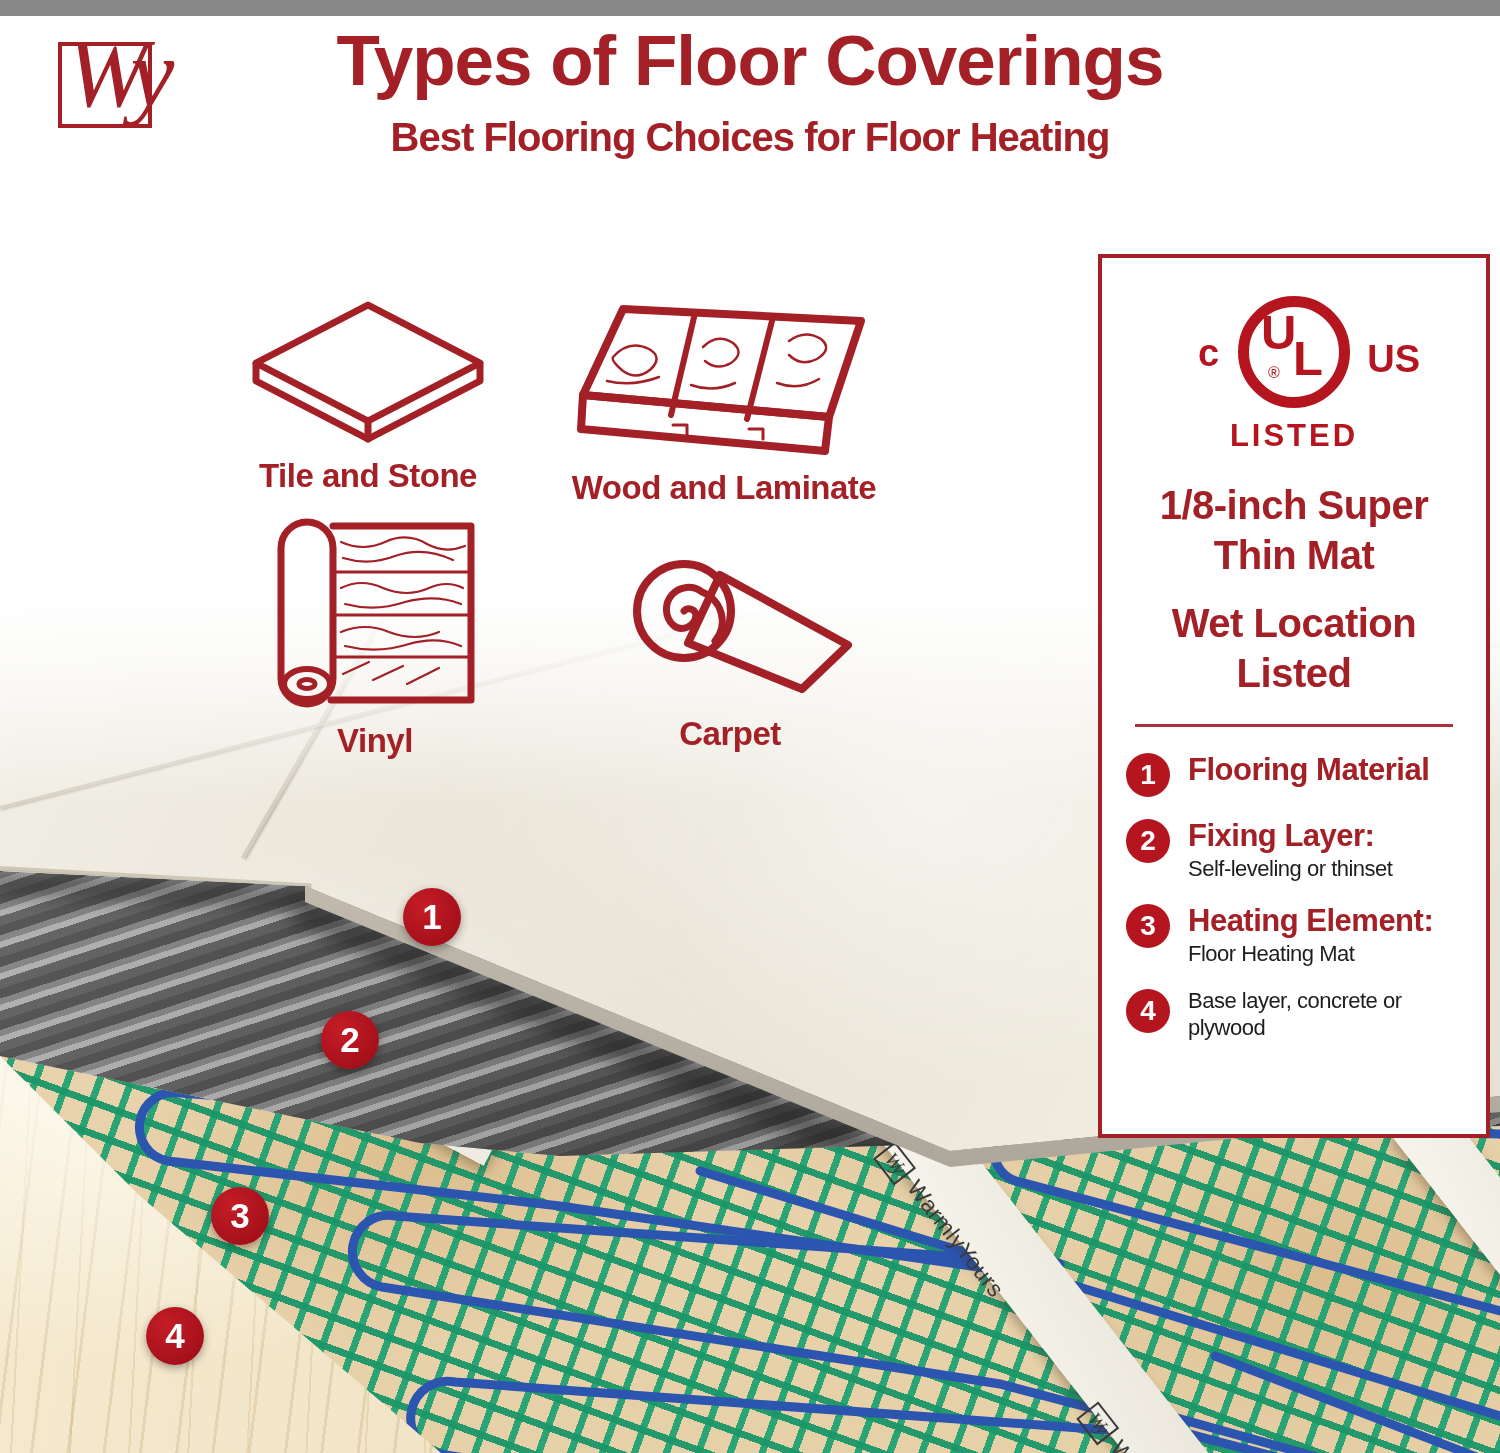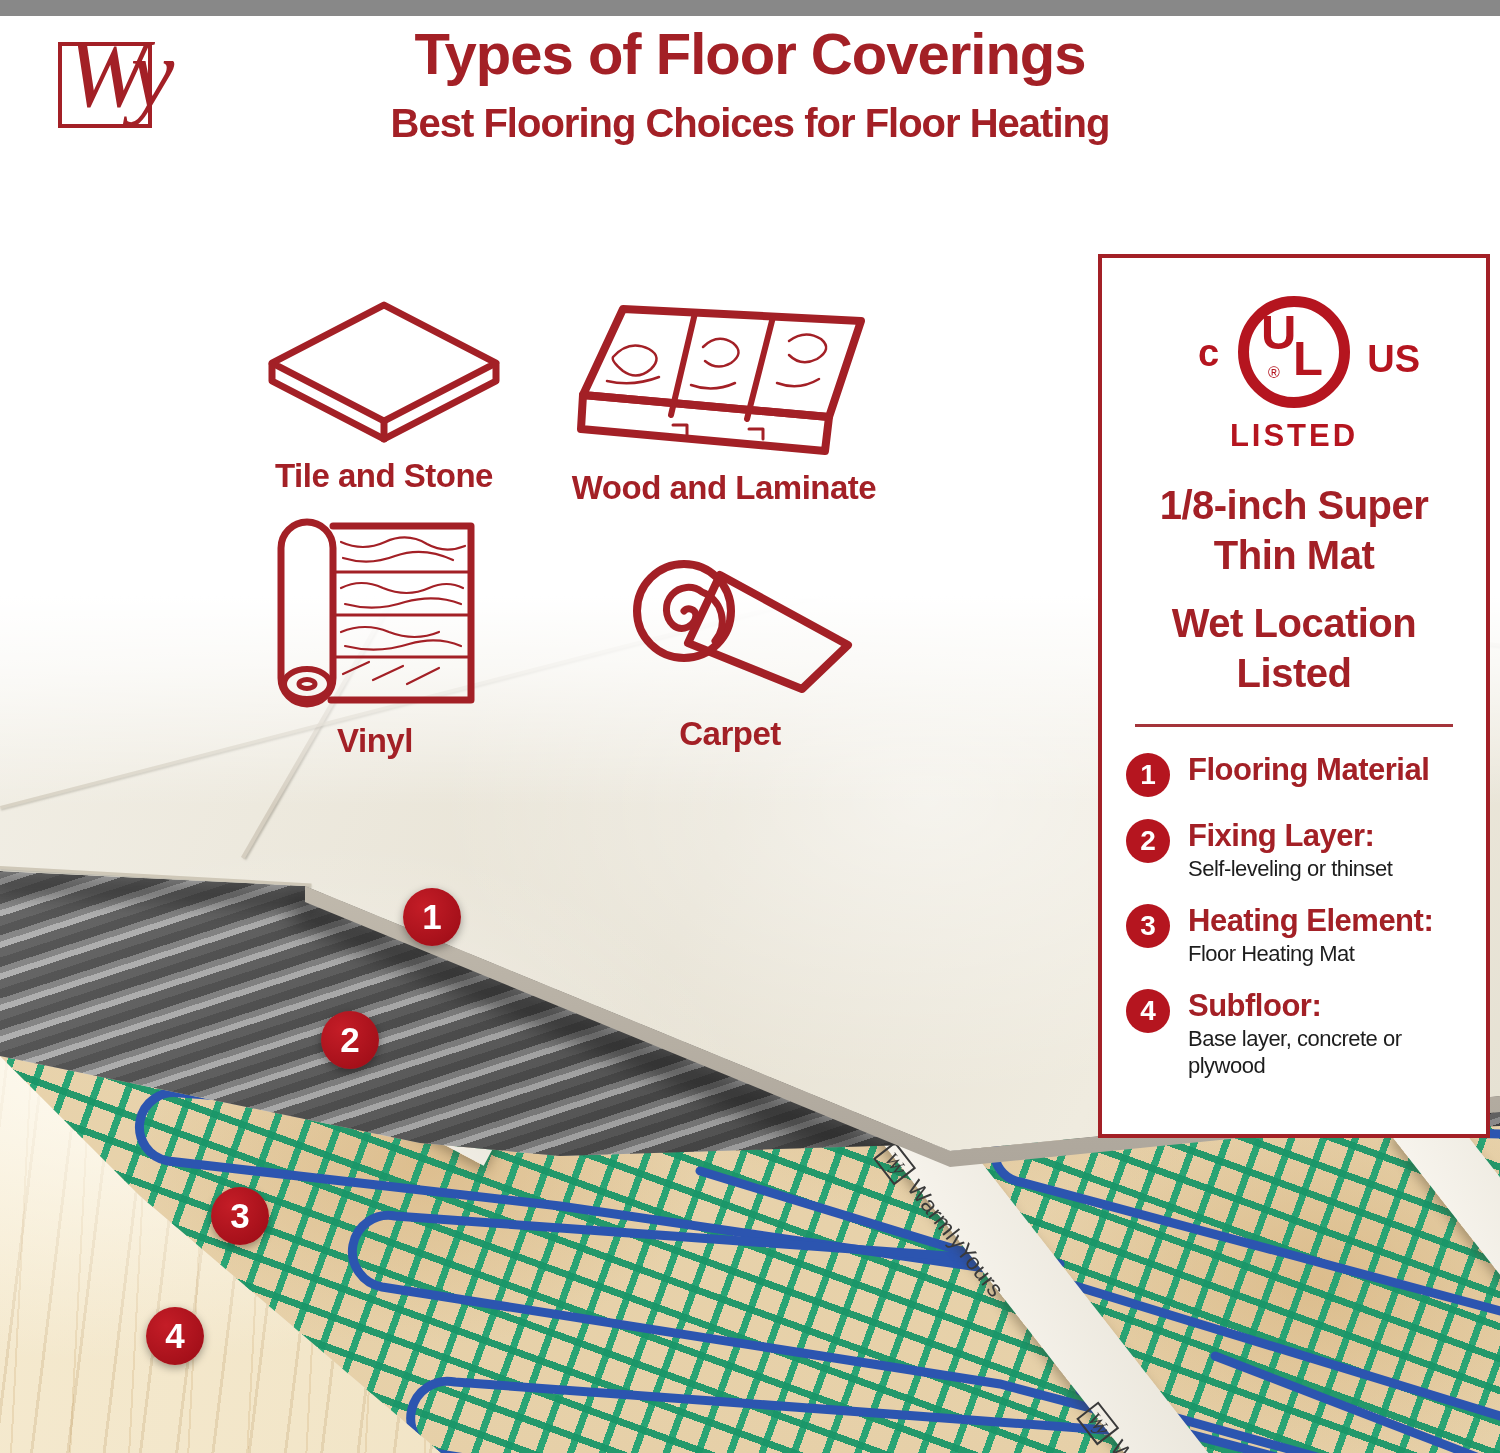--- a/index.html
+++ b/index.html
@@ -9,27 +9,27 @@
   }
   *{margin:0;padding:0;box-sizing:border-box}
   body{background:#888;font-family:"Liberation Sans",sans-serif;}
   .canvas{position:relative;width:1500px;height:1453px;background:#fff;overflow:hidden;margin:16px auto;}
 
   
   .logo{position:absolute;left:58px;top:26px;width:94px;height:86px;border:4px solid var(--brand_red);z-index:9;}
   .logo span{position:absolute;left:4px;top:-22px;font-family:"Liberation Serif",serif;font-style:italic;
     font-size:98px;line-height:1;color:var(--brand_red);letter-spacing:-8px;}
   .titles{position:absolute;left:160px;right:160px;top:4px;text-align:center;z-index:9;}
-  .title{font-size:58px;font-weight:bold;color:var(--brand_red);letter-spacing:-1px;}
+  .title{font-size:71px;font-weight:bold;color:var(--brand_red);letter-spacing:-1px;}
   .subtitle{margin-top:14px;font-size:40px;font-weight:bold;color:var(--brand_red);letter-spacing:-1px;}
 
   
   .type{position:absolute;text-align:center;z-index:6;}
   .type .lbl{font-size:33px;font-weight:bold;color:var(--brand_red);margin-top:6px;letter-spacing:-.5px;}
-  .t-tile{left:248px;top:283px;width:272px;}
+  .t-tile{left:232px;top:283px;width:272px;}
   .t-wood{left:556px;top:281px;width:336px;}
   .t-vinyl{left:248px;top:498px;width:254px;}
   .t-carpet{left:582px;top:515px;width:296px;}
   .icon-svg{display:block;margin:0 auto;}
   .icon-svg path,.icon-svg rect,.icon-svg ellipse,.icon-svg circle,.icon-svg line
     {fill:none;stroke:var(--brand_red);stroke-linejoin:round;stroke-linecap:round;}
 
   
   .photo{position:absolute;left:0;top:500px;width:1500px;height:953px;z-index:1;background:var(--tile_cream);}
   .photo::after{content:"";position:absolute;left:0;right:0;top:0;height:290px;z-index:7;pointer-events:none;
@@ -269,20 +269,19 @@
       <div class="legend-item">
         <div class="legend-num">3</div>
         <div>
           <div class="legend-title">Heating Element:</div>
           <div class="legend-desc">Floor Heating Mat</div>
         </div>
       </div>
       <div class="legend-item">
         <div class="legend-num">4</div>
         <div>
-          <div class="legend-title">Subfloor:</div>
           <div class="legend-desc">Base layer, concrete or plywood</div>
         </div>
       </div>
     </div>
   </div>
 
 </div>
 
 </body></html>

